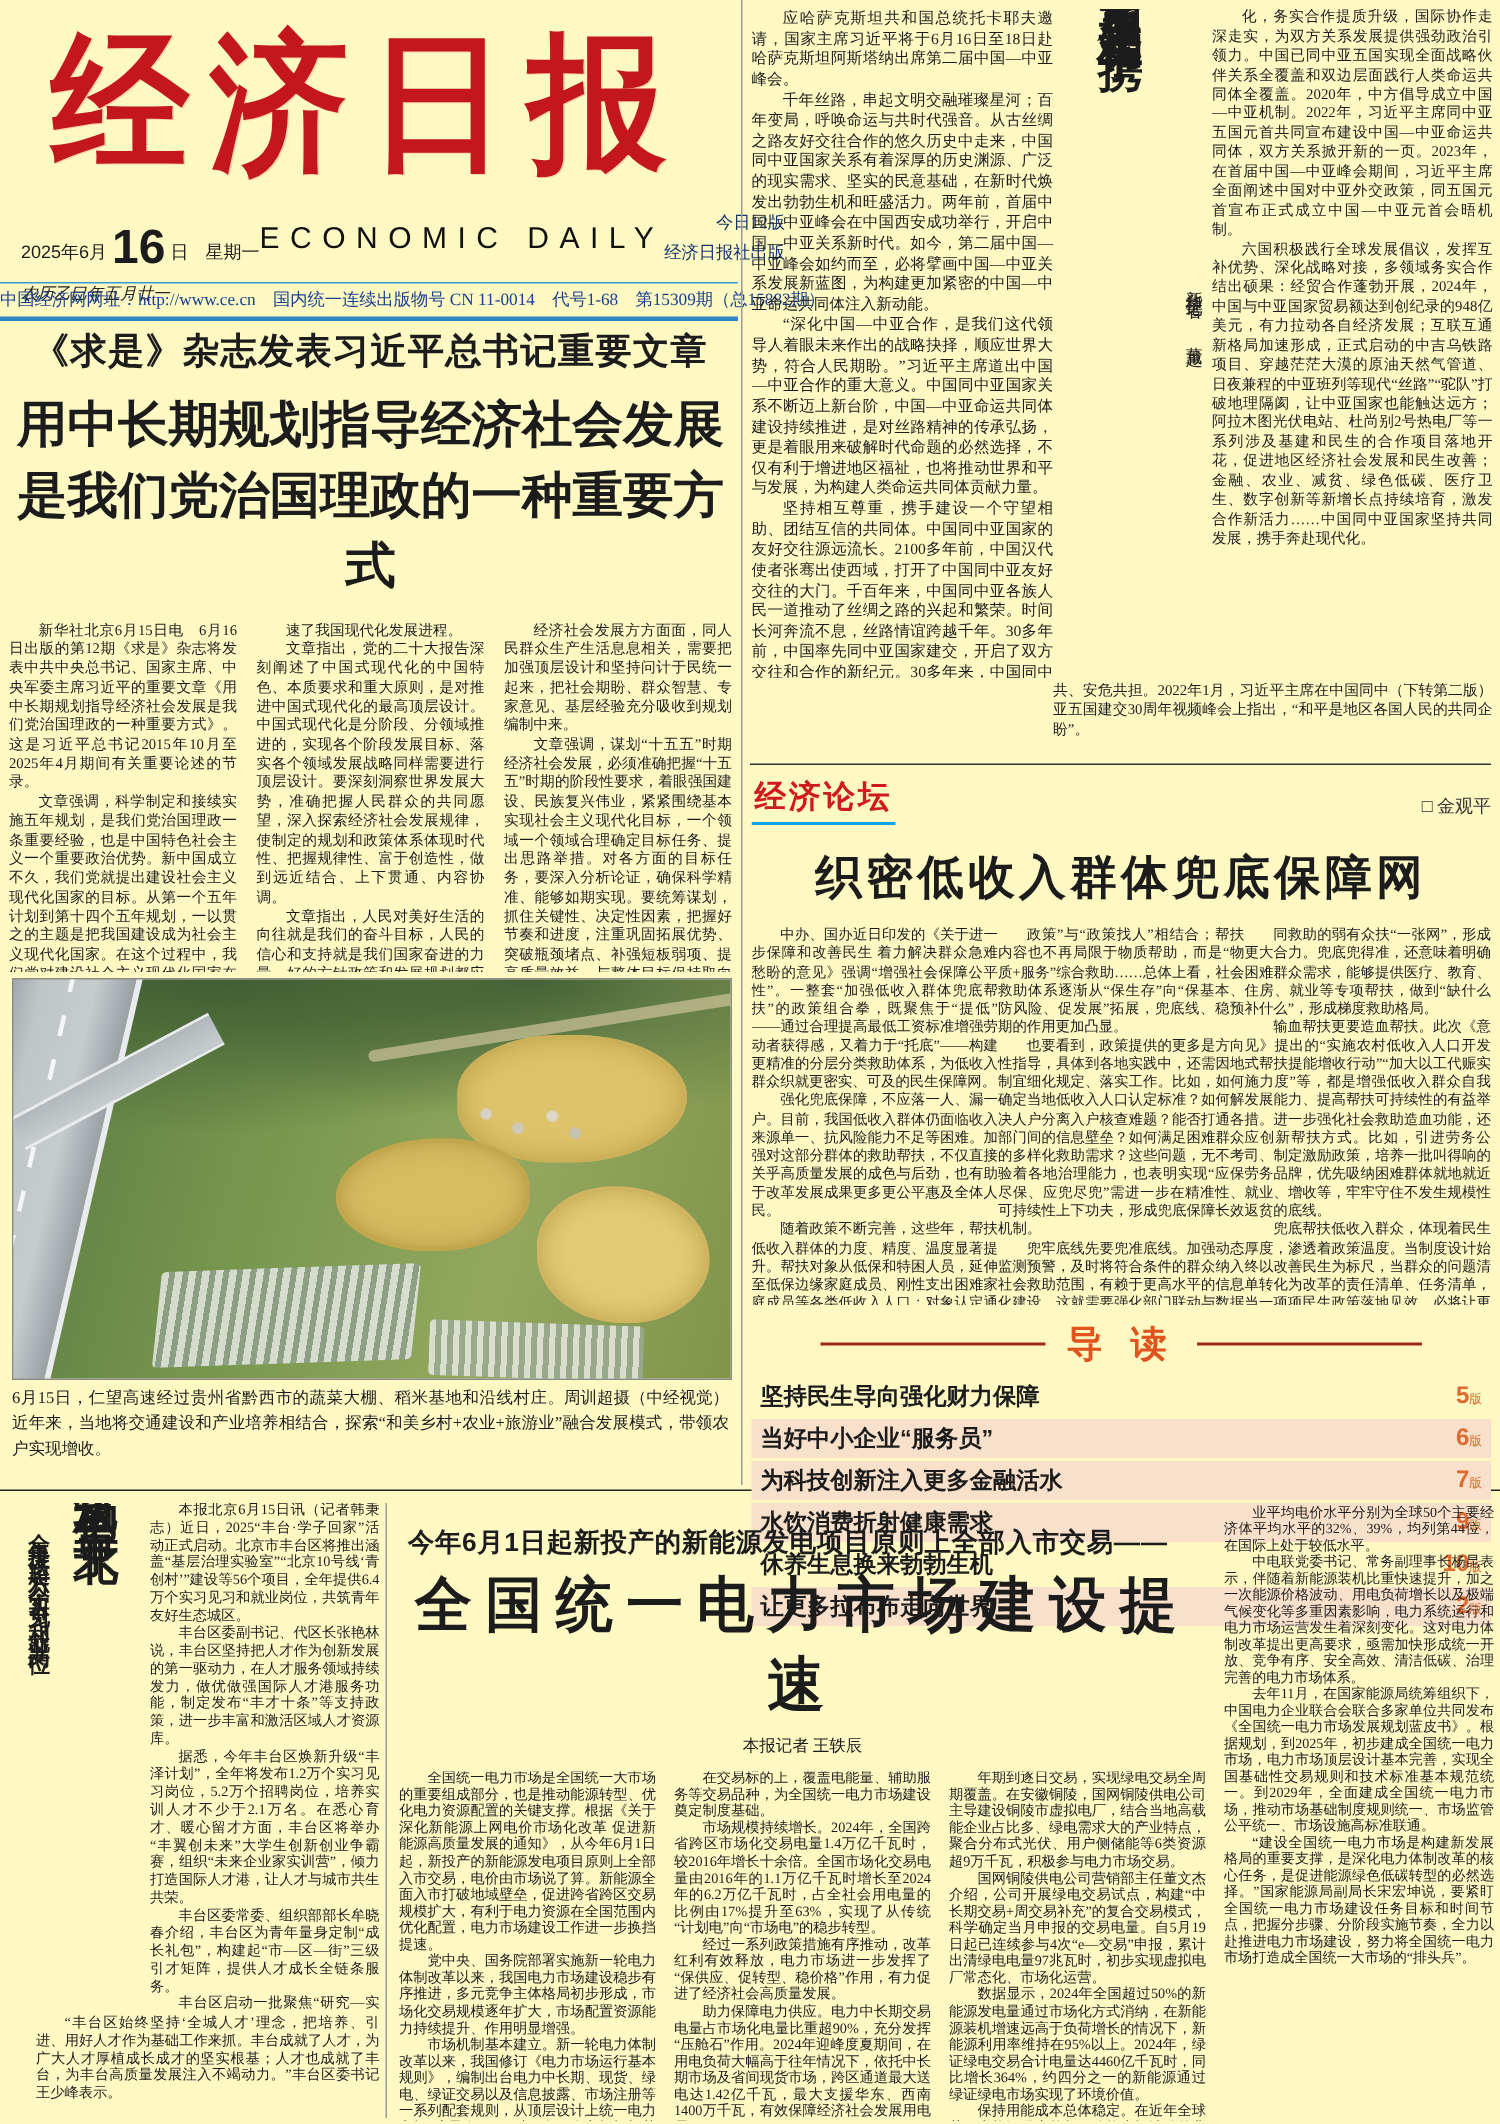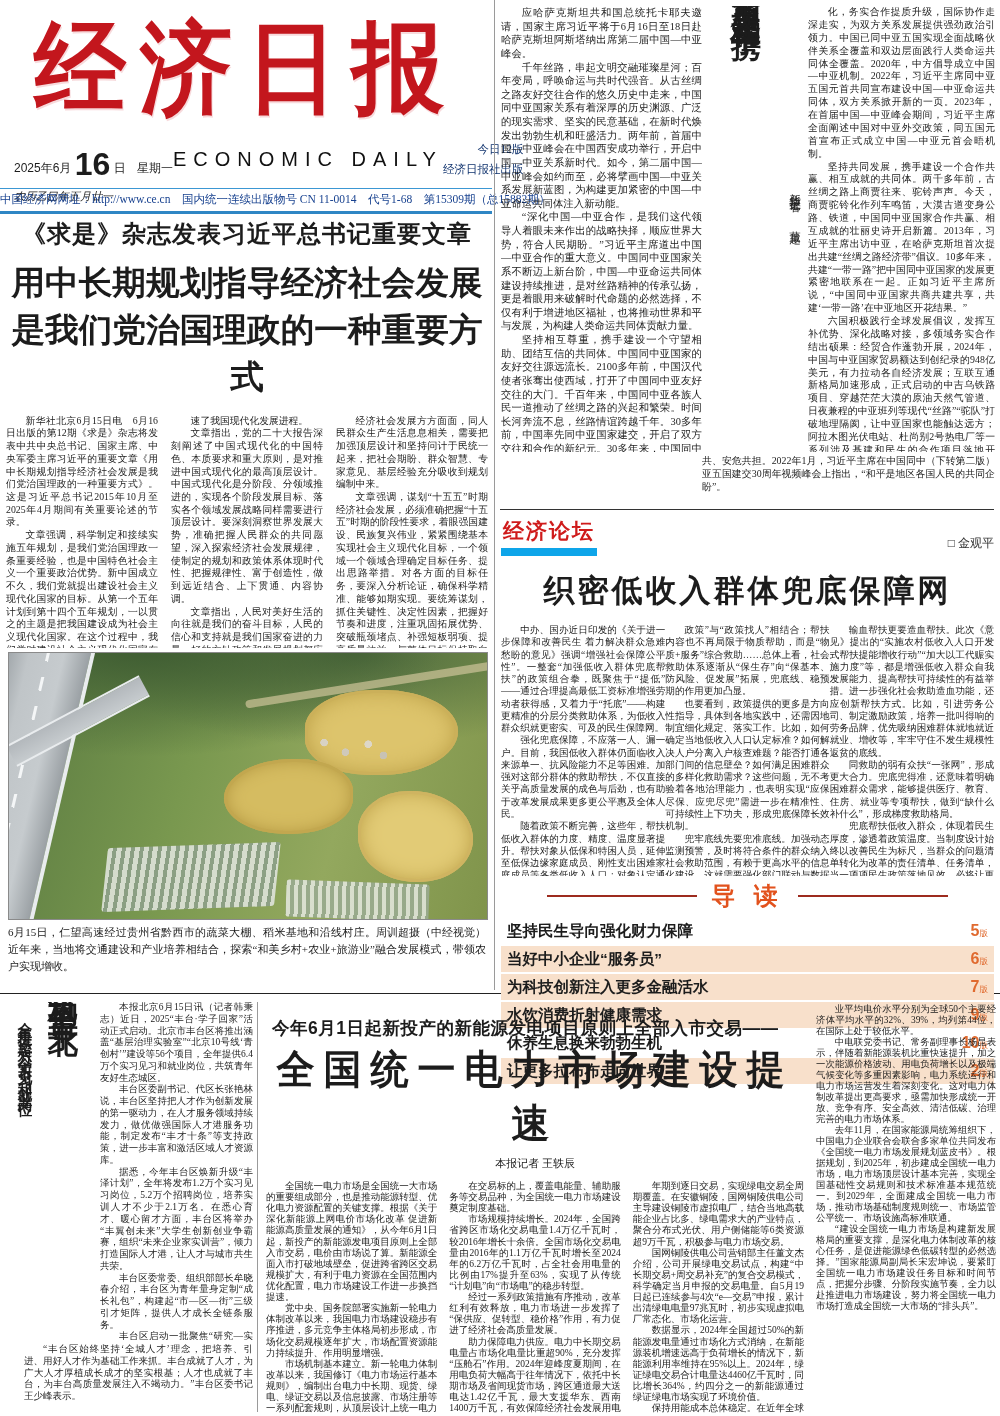--- a/index.html
+++ b/index.html
@@ -1,16 +1,16 @@
 <!DOCTYPE html>
 <html lang="zh"><head>
 <meta charset="utf-8">
 <style>
   html,body{margin:0;padding:0;background:#e8e6e2;}
-  .page{position:relative;width:1000px;height:1416px;background:#ffffff;margin:0 auto;overflow:hidden;
+  .page{position:relative;width:1000px;height:1416px;background:#fef9c3;margin:0 auto;overflow:hidden;
         font-family:"Liberation Serif","DejaVu Serif",serif;color:#1c1c1c;}
   
   .masthead{position:absolute;left:0;top:0;width:492px;height:212px;}
   .logo{height:138px;display:flex;align-items:center;justify-content:center;}
   .logo-text{font-family:"DejaVu Serif","Liberation Serif",serif;font-weight:bold;font-size:92px;
              color:#c3161d;letter-spacing:14px;transform:scaleY(1.08);text-shadow:1px 1px 0 #d8484e33;}
   .mast-row{display:flex;align-items:flex-start;justify-content:space-between;padding:2px 14px 0 14px;height:48px;}
   .date-block{font-size:12px;line-height:1.5;white-space:nowrap;}
   .date-line{font-family:"Liberation Sans",sans-serif;}
   .date-day{font-size:32px;font-weight:bold;vertical-align:-3px;letter-spacing:0;}
@@ -79,21 +79,21 @@
   .asia-byline{width:20px;writing-mode:vertical-rl;text-orientation:upright;font-size:11.5px;
       padding-top:178px;letter-spacing:2px;color:#222;}
   .asia-byline .nm{margin-top:14px;display:inline;}
   .asia-colR{flex:1;margin-left:6px;font-size:9.9px;line-height:1.3;}
   .asia-bottom{margin-left:201px;font-size:9.9px;line-height:1.3;text-align:justify;padding-top:3px;}
   .asia-bottom .turn{float:right;}
   
   .forum{position:absolute;left:501px;top:517px;width:493px;height:360px;overflow:hidden;}
   .forum-hrow{display:flex;justify-content:space-between;align-items:flex-end;}
   .forum-label{font-family:"Liberation Sans","DejaVu Sans",sans-serif;font-weight:900;font-size:21px;
-      color:#cf1b1b;border-bottom:8px solid #0ea5e9;padding:0 2px 3px 2px;letter-spacing:2px;}
+      color:#cf1b1b;border-bottom:2px solid #0ea5e9;padding:0 2px 3px 2px;letter-spacing:2px;}
   .forum-author{font-size:12px;color:#333;padding-bottom:4px;}
   .forum-title{font-family:"Liberation Sans","DejaVu Sans",sans-serif;font-weight:900;font-size:31px;
       text-align:center;letter-spacing:3px;margin:14px 0 12px 0;}
   .forum-cols{display:flex;height:252px;overflow:hidden;}
   .forum-col{flex:1;font-size:9.6px;line-height:1.28;}
   
   .guide{position:absolute;left:501px;top:880px;width:493px;height:110px;}
   .guide-titlebar{display:flex;align-items:center;justify-content:center;gap:14px;margin-bottom:6px;}
   .guide-line{height:2px;background:#9d2b1e;width:150px;}
   .guide-title{font-family:"Liberation Sans","DejaVu Sans",sans-serif;font-weight:900;font-size:24px;
@@ -207,21 +207,20 @@
           <p>“深化中国—中亚合作，是我们这代领导人着眼未来作出的战略抉择，顺应世界大势，符合人民期盼。”习近平主席道出中国—中亚合作的重大意义。中国同中亚国家关系不断迈上新台阶，中国—中亚命运共同体建设持续推进，是对丝路精神的传承弘扬，更是着眼用来破解时代命题的必然选择，不仅有利于增进地区福祉，也将推动世界和平与发展，为构建人类命运共同体贡献力量。</p>
           <p>坚持相互尊重，携手建设一个守望相助、团结互信的共同体。中国同中亚国家的友好交往源远流长。2100多年前，中国汉代使者张骞出使西域，打开了中国同中亚友好交往的大门。千百年来，中国同中亚各族人民一道推动了丝绸之路的兴起和繁荣。时间长河奔流不息，丝路情谊跨越千年。30多年前，中国率先同中亚国家建交，开启了双方交往和合作的新纪元。30多年来，中国同中亚国家守望相助、团结互信，在涉及主权、独立、民族尊严、长远发展等核心利益问题上，始终给予彼此明确、有力支持，走出了一条睦邻友好、合作共赢的新路，成为构建新型国际关系的典范。</p>
         </div>
       <div class="asia-vhead">携手构建更加紧密的中国—中亚命运共同体</div>
       <div class="asia-byline">
         <span>新华社记者</span>
         <span class="nm">董越</span>
       </div>
       <div class="asia-colR body-txt">
           <p>化，务实合作提质升级，国际协作走深走实，为双方关系发展提供强劲政治引领力。中国已同中亚五国实现全面战略伙伴关系全覆盖和双边层面践行人类命运共同体全覆盖。2020年，中方倡导成立中国—中亚机制。2022年，习近平主席同中亚五国元首共同宣布建设中国—中亚命运共同体，双方关系掀开新的一页。2023年，在首届中国—中亚峰会期间，习近平主席全面阐述中国对中亚外交政策，同五国元首宣布正式成立中国—中亚元首会晤机制。</p>
-          <p>坚持共同发展，携手建设一个合作共赢、相互成就的共同体。两千多年前，古丝绸之路上商贾往来、驼铃声声。今天，商贾驼铃化作列车鸣笛，大漠古道变身公路、铁道，中国同中亚国家合作共赢、相互成就的壮丽史诗开启新篇。2013年，习近平主席出访中亚，在哈萨克斯坦首次提出共建“丝绸之路经济带”倡议。10多年来，共建“一带一路”把中国同中亚国家的发展更紧密地联系在一起。正如习近平主席所说，“中国同中亚国家共商共建共享，共建‘一带一路’在中亚地区开花结果。”</p>
           <p>六国积极践行全球发展倡议，发挥互补优势、深化战略对接，多领域务实合作结出硕果：经贸合作蓬勃开展，2024年，中国与中亚国家贸易额达到创纪录的948亿美元，有力拉动各自经济发展；互联互通新格局加速形成，正式启动的中吉乌铁路项目、穿越茫茫大漠的原油天然气管道、日夜兼程的中亚班列等现代“丝路”“驼队”打破地理隔阂，让中亚国家也能触达远方；阿拉木图光伏电站、杜尚别2号热电厂等一系列涉及基建和民生的合作项目落地开花，促进地区经济社会发展和民生改善；金融、农业、减贫、绿色低碳、医疗卫生、数字创新等新增长点持续培育，激发合作新活力……中国同中亚国家坚持共同发展，携手奔赴现代化。</p>
         </div>
     </div>
     <div class="asia-bottom">
       <span class="turn">（下转第二版）</span>
       <span>共、安危共担。2022年1月，习近平主席在中国同中亚五国建交30周年视频峰会上指出，“和平是地区各国人民的共同企盼”。</span>
     </div>
   </div>
 
   <div class="forum">
@@ -235,22 +234,22 @@
           <p>中办、国办近日印发的《关于进一步保障和改善民生 着力解决群众急难愁盼的意见》强调“增强社会保障公平性”。一整套“加强低收入群体兜底帮扶”的政策组合拳，既聚焦于“提低”——通过合理提高最低工资标准增强劳动者获得感，又着力于“托底”——构建更精准的分层分类救助体系，为低收入群众织就更密实、可及的民生保障网。</p>
           <p>强化兜底保障，不应落一人、漏一户。目前，我国低收入群体仍面临收入来源单一、抗风险能力不足等困难。加强对这部分群体的救助帮扶，不仅直接关乎高质量发展的成色与后劲，也有助于改革发展成果更多更公平惠及全体人民。</p>
           <p>随着政策不断完善，这些年，帮扶低收入群体的力度、精度、温度显著提升。帮扶对象从低保和特困人员，延伸至低保边缘家庭成员、刚性支出困难家庭成员等各类低收入人口；对象认定通过“大数据比对+铁脚板摸排”，让“人找</p>
         </div>
       <div class="forum-col body-txt">
           <p>政策”与“政策找人”相结合；帮扶内容也不再局限于物质帮助，而是“物质+服务”综合救助……总体上看，社会救助体系逐渐从“保生存”向“保基本、防风险、促发展”拓展，兜底线、稳预期的作用更加凸显。</p>
           <p>也要看到，政策提供的更多是方向性指导，具体到各地实践中，还需因地制宜细化规定、落实工作。比如，如何确定当地低收入人口认定标准？如何解决人户分离入户核查难题？能否打通各部门间的信息壁垒？如何满足困难群众的多样化救助需求？这些问题，无不考验着各地治理能力，也表明实现“应保尽保、应兜尽兜”需进一步在精准性、可持续性上下功夫，形成兜底保障长效机制。</p>
           <p>兜牢底线先要兜准底线。加强动态监测预警，及时将符合条件的群众纳入社会救助范围，有赖于更高水平的信息化建设。这就需要强化部门联动与数据共享，逐步建立起民政部门统一认定监测、分层管理推送信息、各部门协</p>
         </div>
       <div class="forum-col body-txt">
+          <p>同救助的弱有众扶“一张网”，形成更大合力。兜底兜得准，还意味着明确困难群众需求，能够提供医疗、教育、住房、就业等专项帮扶，做到“缺什么补什么”，形成梯度救助格局。</p>
           <p>输血帮扶更要造血帮扶。此次《意见》提出的“实施农村低收入人口开发式帮扶提能增收行动”“加大以工代赈实施力度”等，都是增强低收入群众自我发展能力、提高帮扶可持续性的有益举措。进一步强化社会救助造血功能，还应创新帮扶方式。比如，引进劳务公司、制定激励政策，培养一批叫得响的劳务品牌，优先吸纳困难群体就地就近就业、增收等，牢牢守住不发生规模性返贫的底线。</p>
-          <p>同救助的弱有众扶“一张网”，形成更大合力。兜底兜得准，还意味着明确困难群众需求，能够提供医疗、教育、住房、就业等专项帮扶，做到“缺什么补什么”，形成梯度救助格局。</p>
           <p>兜底帮扶低收入群众，体现着民生厚度，渗透着政策温度。当制度设计始终以改善民生为标尺，当群众的问题清单转化为改革的责任清单、任务清单，当一项项民生政策落地见效，必将让更多百姓拥有更加充足的获得感、幸福感、安全感。</p>
         </div>
     </div>
   </div>
 
   <div class="guide">
     <div class="guide-titlebar">
       <span class="guide-line"></span>
       <span class="guide-title">导 读</span>
       <span class="guide-line"></span>

